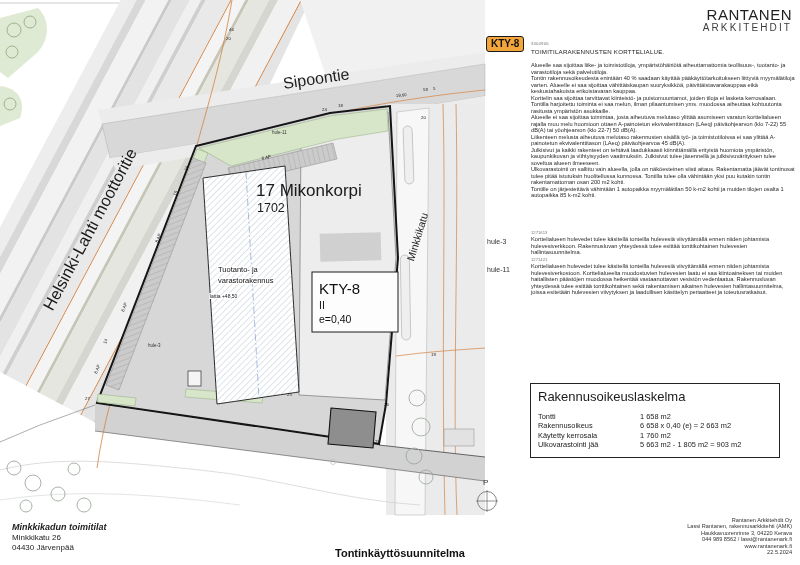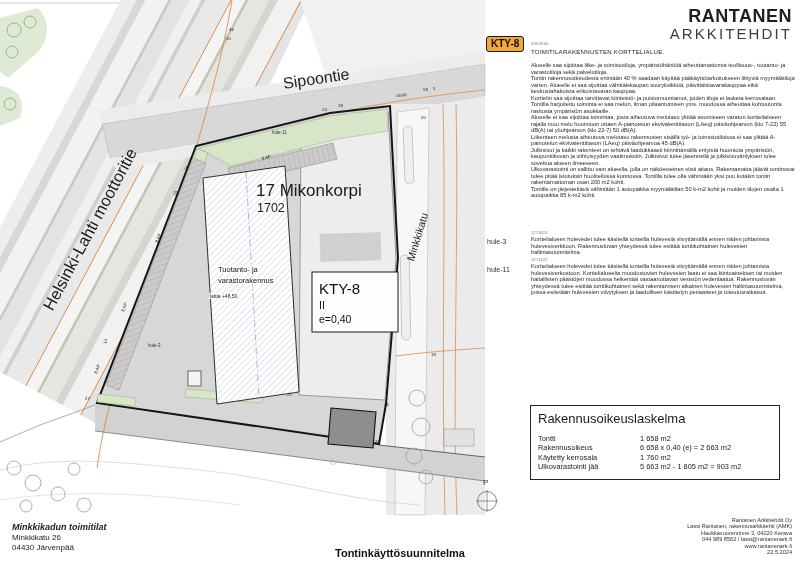--- a/index.html
+++ b/index.html
@@ -1,35 +1,35 @@
 <!DOCTYPE html>
 <html><head>
 <meta charset="utf-8">
 <style>
   html,body{margin:0;padding:0;background:#888;}
   .page{position:relative;width:800px;height:565px;background:#ffffff;overflow:hidden;
         font-family:"Liberation Sans",sans-serif;color:#1a1a1a;}
   .abs{position:absolute;}
   
   .logo{top:7px;right:8px;text-align:right;line-height:1.05;}
-  .logo .l1{font-size:18px;font-weight:bold;letter-spacing:.5px;color:#1f1f1f;}
-  .logo .l2{font-size:15px;letter-spacing:2.1px;color:#3c3c3c;}
+  .logo .l1{font-size:15px;font-weight:normal;letter-spacing:.5px;color:#1f1f1f;}
+  .logo .l2{font-size:10px;letter-spacing:2.1px;color:#3c3c3c;}
   
   .badge{left:486px;top:36px;background:#f2a63c;border:1.6px solid #1a1a1a;border-radius:3px;
          font-size:10px;font-weight:bold;padding:1px 4px 2px 4px;color:#111;}
   
   .notes{left:531px;top:41px;width:265px;}
   .ref{font-size:4.2px;color:#777;letter-spacing:.2px;margin-bottom:2px;}
   .ztitle{font-size:6.2px;letter-spacing:.2px;color:#222;margin-bottom:7px;}
   .notes p{margin:0;font-size:5.7px;line-height:6.5px;color:#2a2a2a;}
   .hule-label{font-size:7px;color:#333;}
   .hule-text{width:265px;font-size:5.7px;line-height:6.5px;color:#2a2a2a;}
   .tinyref{font-size:4.2px;color:#777;}
   
-  .calc{left:530px;top:405px;width:234px;border:1px solid #222;padding:5px 7px 7px 7px;background:#fff;}
+  .calc{left:530px;top:383px;width:234px;border:1px solid #222;padding:5px 7px 7px 7px;background:#fff;}
   .calc .t{font-size:13px;color:#1a1a1a;margin-bottom:8px;}
   .calc table{border-collapse:collapse;}
   .calc td{font-size:7.4px;line-height:9.4px;padding:0;color:#222;vertical-align:top;}
   .calc td.lbl{width:102px;}
   
   .proj{left:12px;top:522px;line-height:10.5px;font-size:8px;color:#222;}
   .proj .b{font-size:9px;font-weight:bold;font-style:italic;}
   .dtitle{left:270px;top:527px;width:260px;text-align:center;}
   .dtitle .n{font-size:11px;font-weight:bold;color:#111;margin-top:20px;}
   .dtitle .s{font-size:15px;margin-top:18px;color:#111;}

